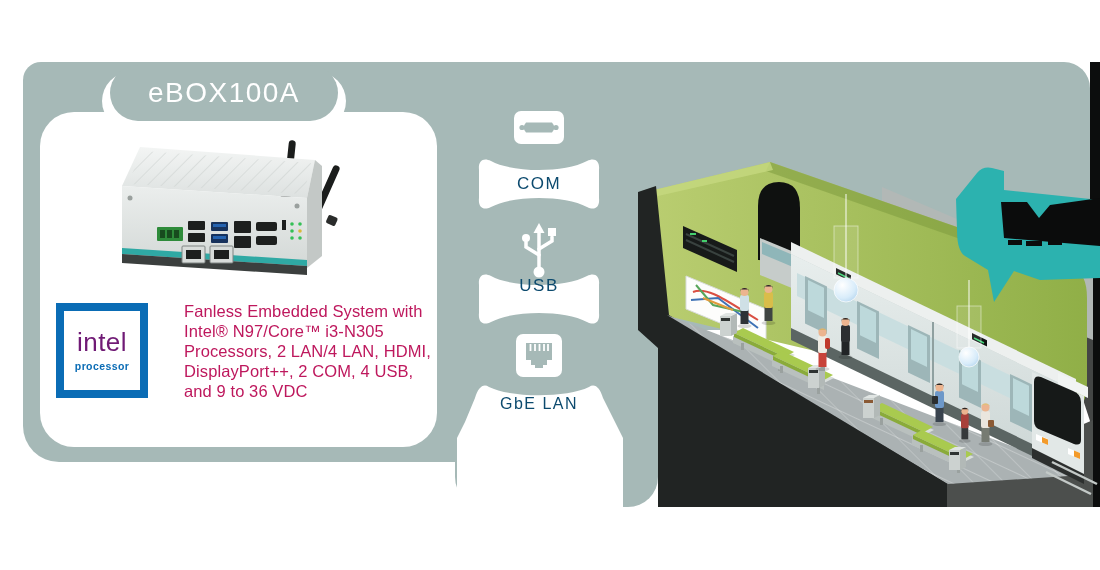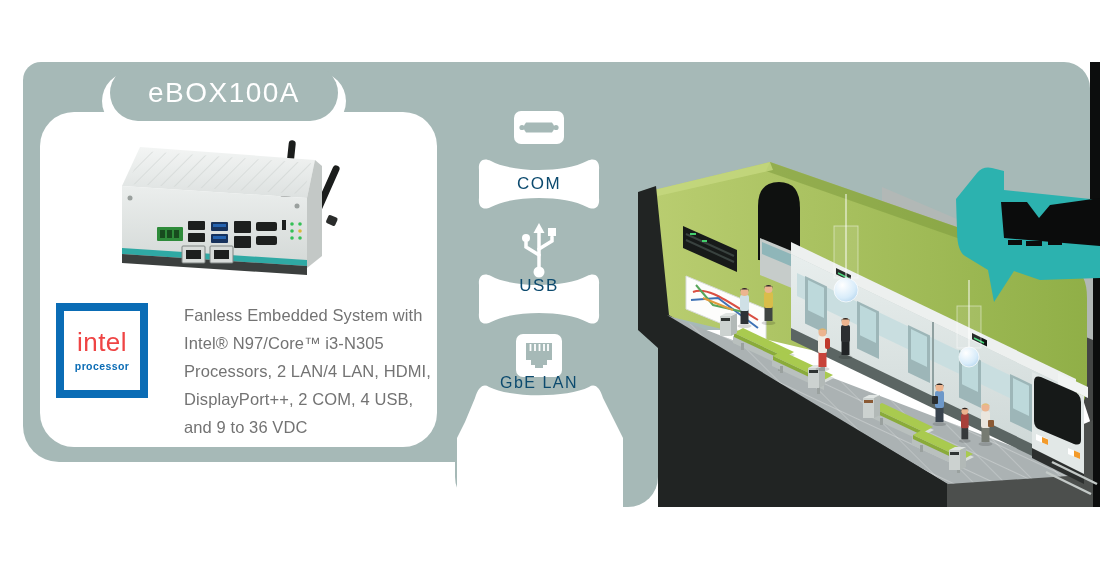--- a/index.html
+++ b/index.html
@@ -14,31 +14,31 @@
   .edge-strip{left:1090px;top:62px;width:10px;height:445px;background:#0c0d0d;}
   
   .card{left:40px;top:112px;width:397px;height:335px;background:#ffffff;border-radius:34px;}
   .title-notch{left:102px;top:72px;width:244px;height:58px;background:#ffffff;border-radius:29px;}
   .title-pill{left:110px;top:65px;width:228px;height:56px;background:#a6b9b7;border-radius:28px;
               display:flex;align-items:center;justify-content:center;}
   .title-pill span{color:#ffffff;font-size:28px;font-weight:normal;letter-spacing:1.5px;}
   
   .intel{left:56px;top:303px;width:92px;height:95px;border:8px solid #0a6cb5;background:#ffffff;
          display:flex;flex-direction:column;align-items:center;justify-content:center;box-sizing:border-box;}
-  .intel .brand{color:#ef4444;font-size:26px;font-weight:500;line-height:24px;letter-spacing:0.5px;}
+  .intel .brand{color:#701a75;font-size:26px;font-weight:500;line-height:24px;letter-spacing:0.5px;}
   .intel .sub{color:#0a6cb5;font-size:10.5px;font-weight:bold;letter-spacing:0.4px;margin-top:6px;}
   
-  .desc{left:184px;top:301px;width:248px;color:#737373;font-size:16.5px;line-height:28px;
+  .desc{left:184px;top:301px;width:248px;color:#be185d;font-size:16.5px;line-height:20px;
         letter-spacing:0.1px;}
   
   .conn-label{width:124px;left:477px;display:flex;align-items:center;justify-content:center;
               color:#0c4a6e;font-size:17px;letter-spacing:1.5px;font-weight:500;}
   .lab-com{top:156px;height:56px;}
   .lab-usb{top:258px;height:56px;}
-  .lab-gbe{top:369px;height:28px;font-size:16px;}
+  .lab-gbe{top:390px;height:28px;font-size:16px;}
   svg{display:block;}
 </style>
 </head>
 <body>
 
 <div class="abs sage sage-a"></div>
 <div class="abs sage sage-b"></div>
 <div class="abs sage sage-c"></div>
 <div class="abs edge-strip"></div>
 

